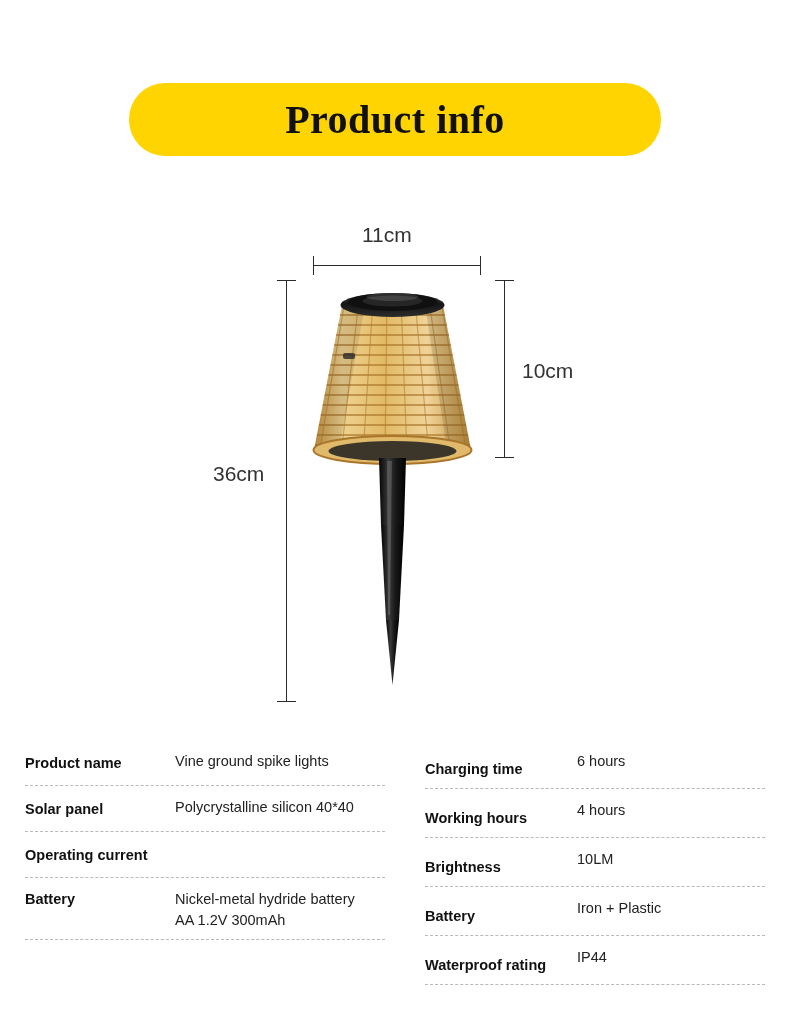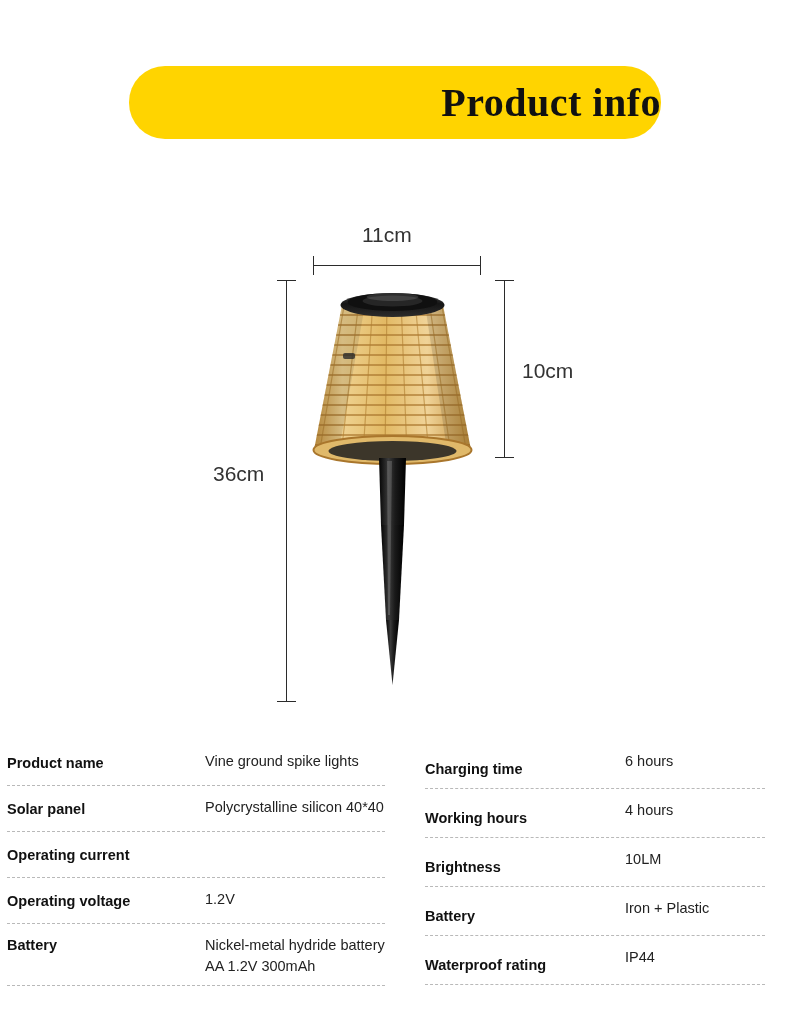--- a/index.html
+++ b/index.html
@@ -13,28 +13,28 @@
     font-family: "Liberation Sans", sans-serif;
     color: #1a1a1a;
     position: relative;
     overflow: hidden;
   }
 
   
   .banner {
     position: absolute;
     left: 129px;
-    top: 66px;
+    top: 83px;
     width: 532px;
     height: 73px;
     background: #ffd400;
     border-radius: 36px;
     display: flex;
     align-items: center;
-    justify-content: flex-end;
+    justify-content: center;
   }
   .banner-title {
     font-family: "Liberation Serif", serif;
     font-weight: bold;
     font-size: 40px;
     letter-spacing: 0.5px;
     color: #111111;
   }
 
   
@@ -136,21 +136,21 @@
     top: 740px;
     width: 790px;
     display: flex;
     gap: 0;
   }
   .spec-col {
     width: 395px;
     box-sizing: border-box;
     padding: 0 25px;
   }
-  .spec-col.left { padding-left: 7px; padding-right: 10px; }
+  .spec-col.left { padding-left: 25px; padding-right: 10px; }
   .spec-col.right { padding-left: 30px; padding-right: 25px; }
 
   .spec-row {
     display: flex;
     align-items: flex-start;
     border-bottom: 1px dashed #b9b9b9;
     padding: 11px 0 8px 0;
     min-height: 26px;
   }
   .spec-row:last-child { border-bottom: 1px dashed #b9b9b9; justify-content: center; }
@@ -165,21 +165,20 @@
   }
   .spec-col.left .spec-label { width: 150px; }
   .spec-col.right .spec-label { width: 152px; margin-top: 8px; }
 
   .spec-value {
     font-size: 14.5px;
     color: #222222;
     line-height: 1.45;
     flex: 1 1 auto;
     white-space: pre-line;
-    margin-left: 48px;
   }
   .spec-row.align-mid .spec-label { align-self: center; }
 </style>
 </head>
 <body>
 
 <div class="banner">
   <div class="banner-title">Product info</div>
 </div>
 
@@ -281,24 +280,20 @@
       <div class="spec-label">Product name</div>
       <div class="spec-value">Vine ground spike lights</div>
     </div>
     <div class="spec-row align-mid">
       <div class="spec-label">Solar panel</div>
       <div class="spec-value">Polycrystalline silicon 40*40</div>
     </div>
     <div class="spec-row align-mid">
       <div class="spec-label">Operating current</div>
     </div>
-    <div class="spec-row align-mid">
-      <div class="spec-label">Operating voltage</div>
-      <div class="spec-value">1.2V</div>
-    </div>
     <div class="spec-row">
       <div class="spec-label">Battery</div>
       <div class="spec-value">Nickel-metal hydride battery
 AA 1.2V 300mAh</div>
     </div>
   </div>
 
   <div class="spec-col right">
     <div class="spec-row align-mid">
       <div class="spec-label">Charging time</div>

